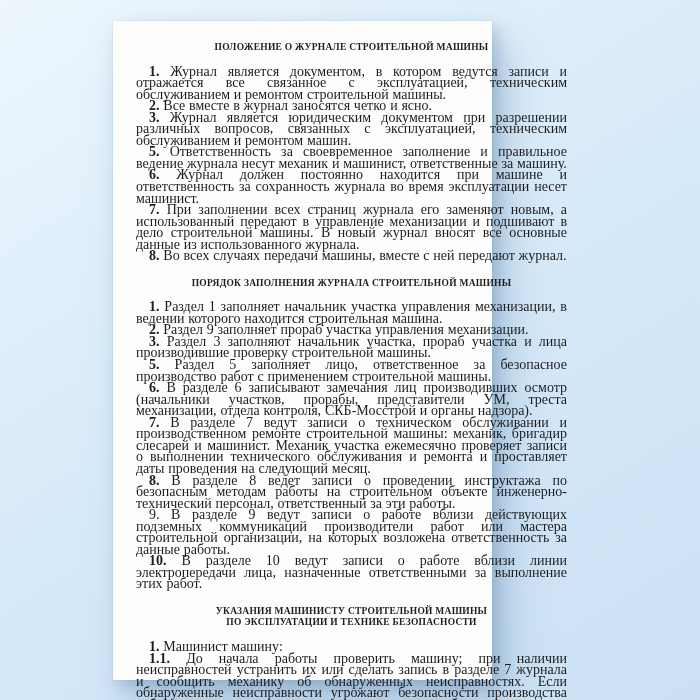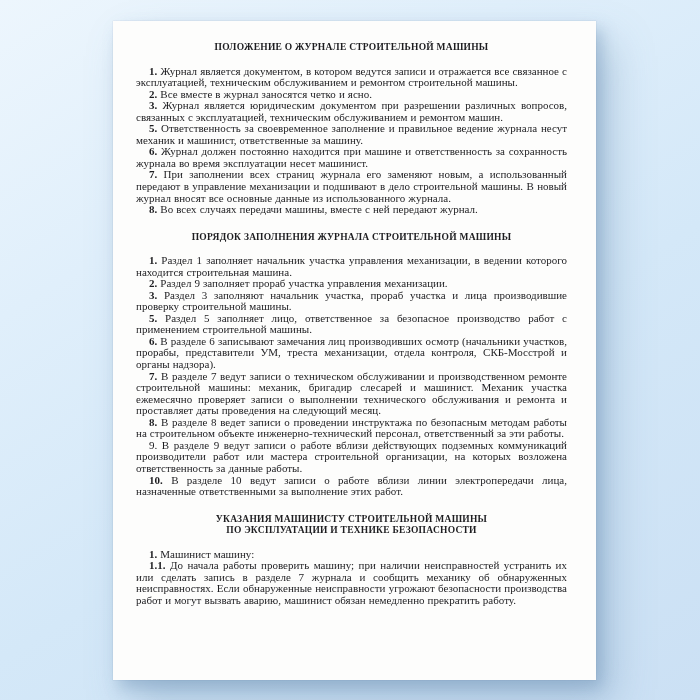--- a/index.html
+++ b/index.html
@@ -11,21 +11,21 @@
     background: linear-gradient(148deg, #edf6fd 0%, #e0effb 28%, #d4e8f8 58%, #cbe0f4 100%);
     font-family: "Liberation Serif", "DejaVu Serif", serif;
   }
   .scene {
     position: relative;
     width: 700px; height: 700px;
   }
   .paper {
     position: absolute;
     left: 113px; top: 21px;
-    width: 483px; height: 659px;
+    width: 379px; height: 659px;
     background: #fdfdfc;
     box-shadow:
       0 0 1px rgba(60, 90, 120, 0.25),
       6px 8px 14px rgba(100, 138, 176, 0.35),
       16px 22px 38px rgba(100, 138, 176, 0.35);
   }
   .content {
     position: absolute;
     left: 23px; top: 0;
     width: 431px;
@@ -36,21 +36,21 @@
   .sec-title-block { margin-bottom: 12px; }
   .sec-title-line {
     font-weight: bold;
     font-size: 9.5px;
     line-height: 11.5px;
     text-align: center;
     letter-spacing: 0.25px;
   }
   p.para {
     margin: 0;
-    font-size: 11px;
+    font-size: 14px;
     line-height: 11.55px;
     text-align: justify;
     text-indent: 13px;
     word-spacing: 0.3px;
   }
   .num { font-weight: bold; }
   .num.plain { font-weight: normal; }
   .num:not(:empty)::after { content: "\00a0"; }
 </style>
 </head>

